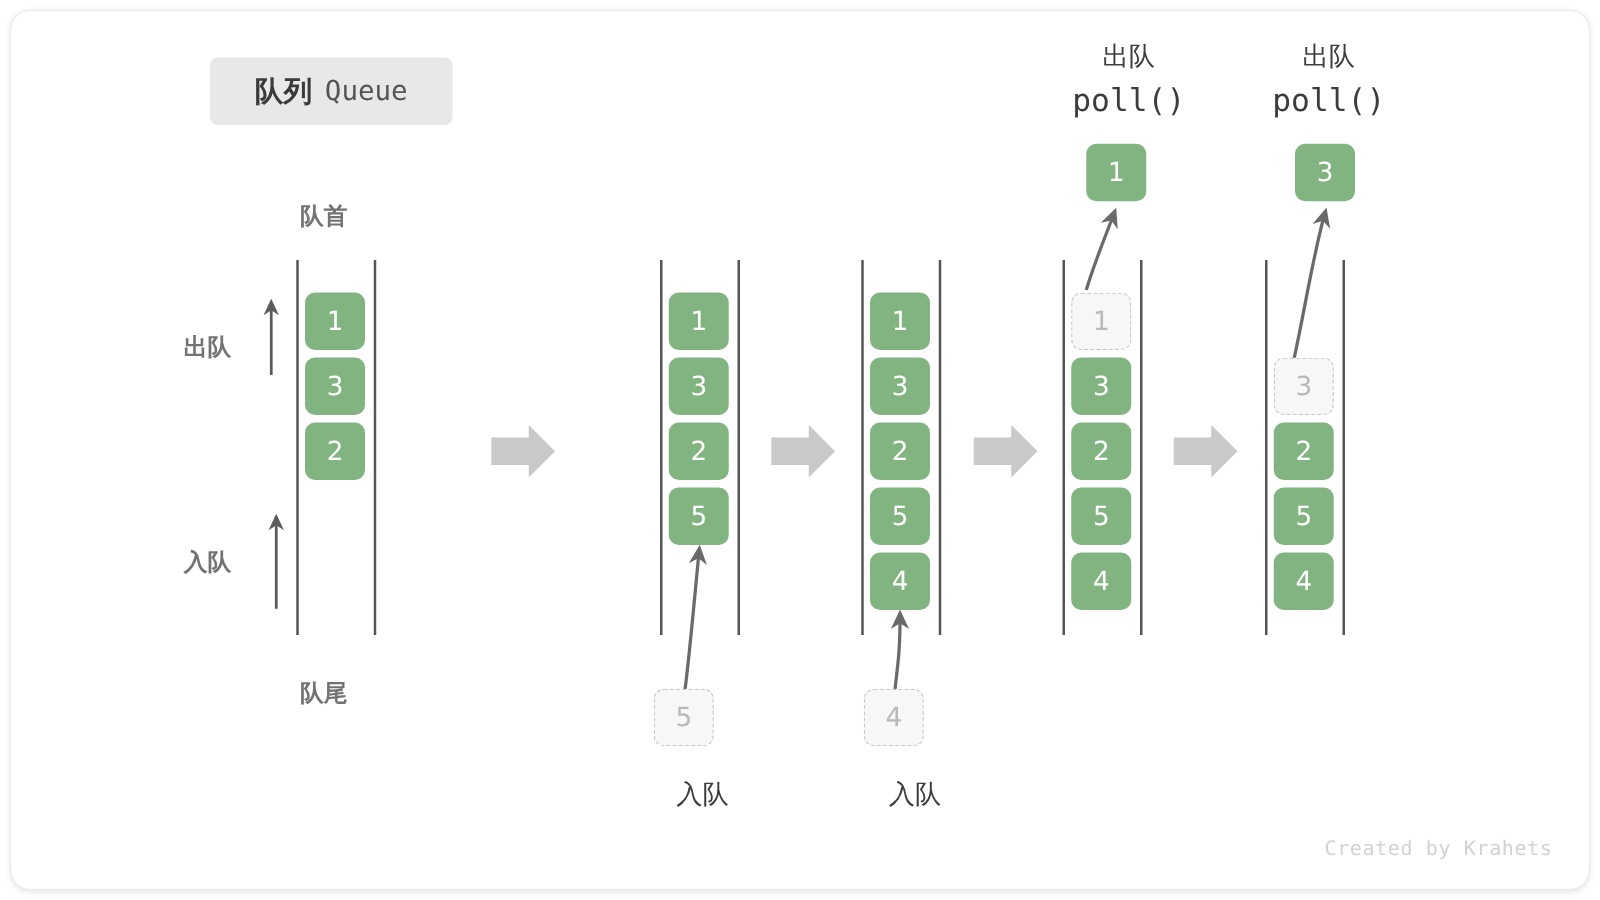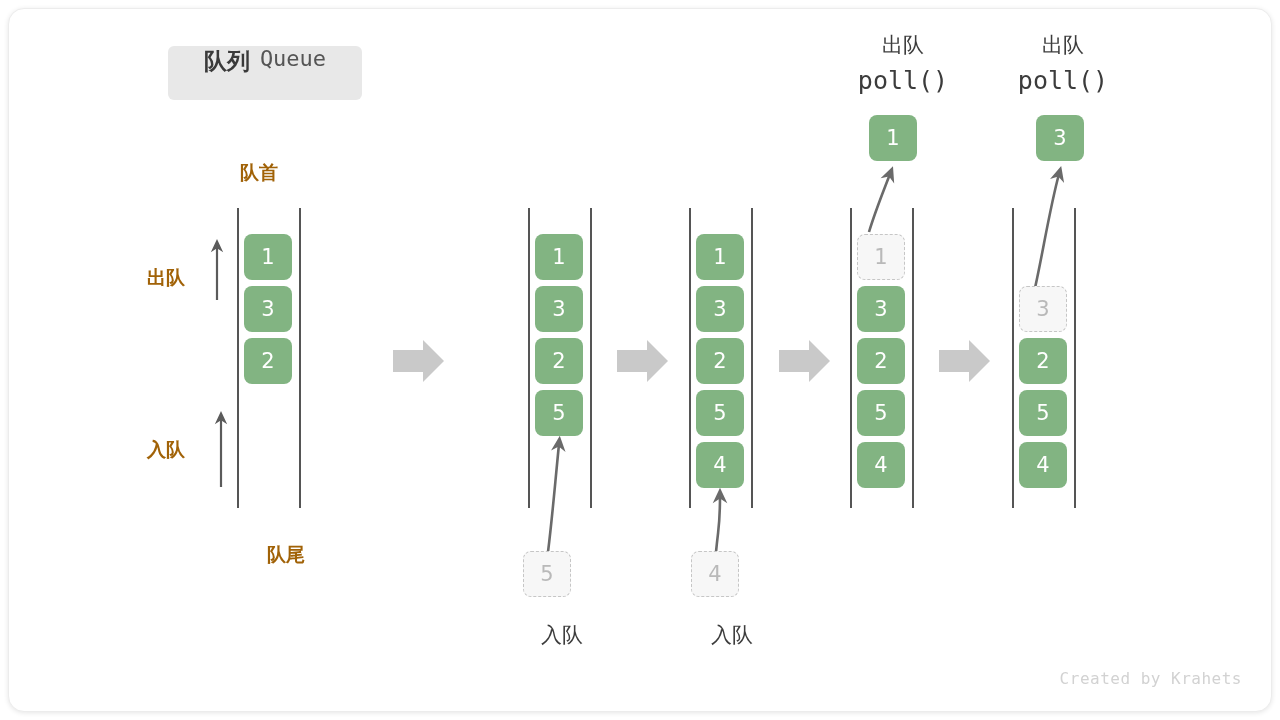--- a/index.html
+++ b/index.html
@@ -41,21 +41,21 @@
   
   .title-badge {
     position: absolute;
     left: 168px;
     top: 46px;
     width: 194px;
     height: 54px;
     background: #e8e8e8;
     border-radius: 6px;
     display: flex;
-    align-items: flex-start;
+    align-items: center;
     justify-content: center;
     gap: 10px;
   }
   .title-cn {
     font-family: "DejaVu Sans", sans-serif;
     font-size: 23px;
     font-weight: bold;
     color: #3a3a3a;
   }
   .title-en {
@@ -63,21 +63,21 @@
     font-size: 22px;
     color: #555555;
   }
 
   
   .cn-bold {
     position: absolute;
     font-family: "DejaVu Sans", sans-serif;
     font-size: 19px;
     font-weight: bold;
-    color: #a16207;
+    color: #737373;
     white-space: nowrap;
   }
   .op-label {
     position: absolute;
     text-align: center;
     white-space: nowrap;
     line-height: 35px;
   }
   .op-cn {
     font-family: "DejaVu Sans", sans-serif;
@@ -137,21 +137,21 @@
 
 <div id="stage">
   <div class="card"></div>
 
   <div class="title-badge">
     <span class="title-cn">队列</span>
     <span class="title-en">Queue</span>
   </div>
 
   <div class="cn-bold" style="left:240px; top:160px;">队首</div>
-  <div class="cn-bold" style="left:240px; top:542px;margin-left:27px;">队尾</div>
+  <div class="cn-bold" style="left:240px; top:542px;">队尾</div>
   <div class="cn-bold" style="left:147px; top:265px;">出队</div>
   <div class="cn-bold" style="left:147px; top:437px;">入队</div>
 
   <div class="op-label" style="left:442px; top:618px; width:240px;">
     <span class="op-cn">入队</span>
   </div>
 
   <div class="op-label" style="left:612px; top:618px; width:240px;">
     <span class="op-cn">入队</span>
   </div>

